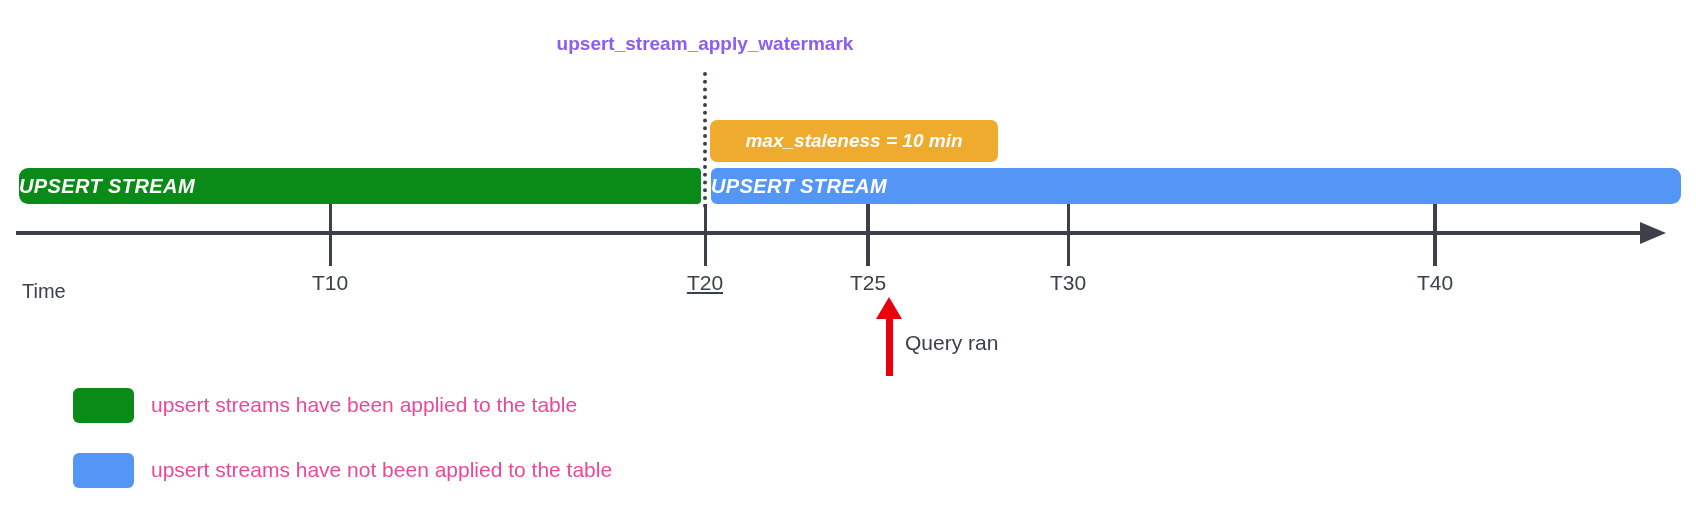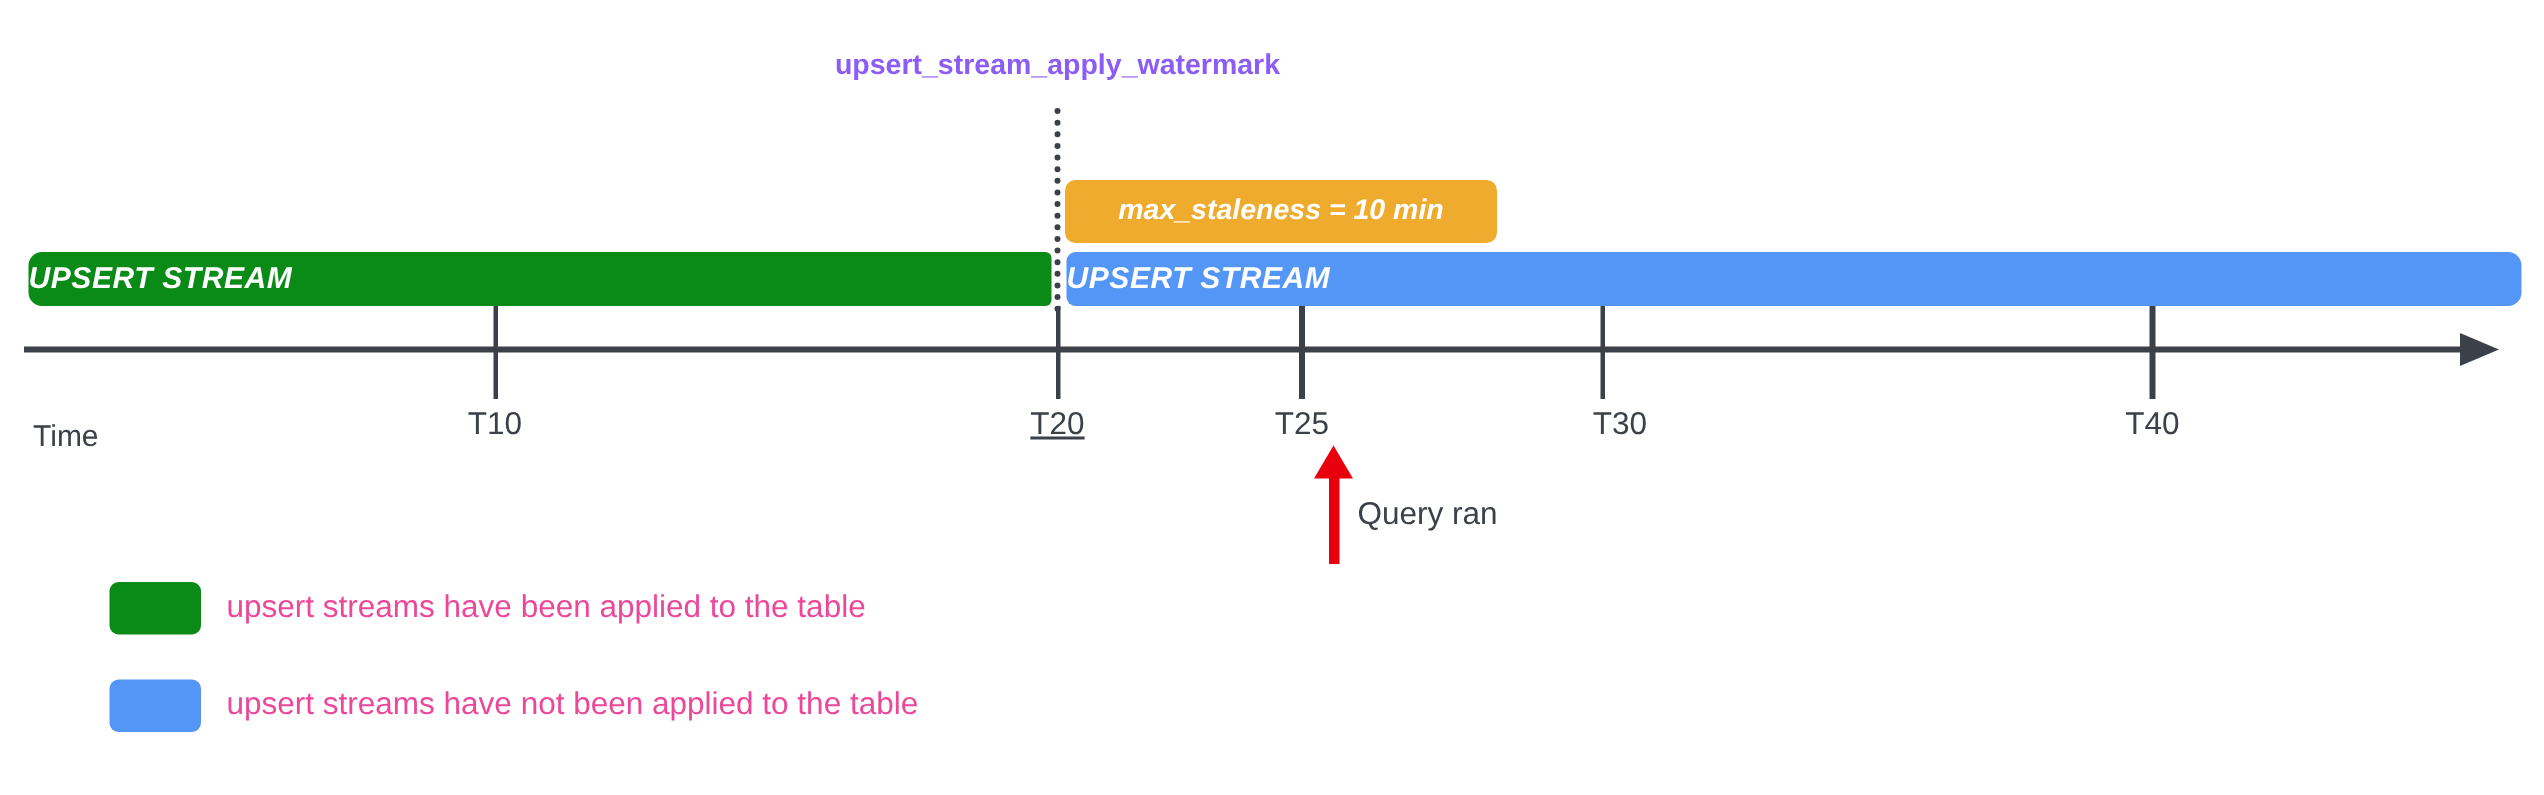--- a/index.html
+++ b/index.html
@@ -213,21 +213,21 @@
 <div id="time-axis-label">Time</div>
 
 <div id="axis-ticks">
     <div class="tick-mark" style="left: 328.5px; top: 204px; width: 3px; height: 62px;"></div>
     <div class="tick-label" style="left: 330px;">T10</div>
     <div class="tick-mark" style="left: 703.5px; top: 204px; width: 3px; height: 62px;"></div>
     <div class="tick-label" style="left: 705px; text-decoration: underline;">T20</div>
     <div class="tick-mark" style="left: 866px; top: 204px; width: 4px; height: 62px;"></div>
     <div class="tick-label" style="left: 868px;">T25</div>
     <div class="tick-mark" style="left: 1066.5px; top: 204px; width: 3px; height: 62px;"></div>
-    <div class="tick-label" style="left: 1068px; margin-left: 12px;">T30</div>
+    <div class="tick-label" style="left: 1068px;">T30</div>
     <div class="tick-mark" style="left: 1433px; top: 204px; width: 4px; height: 62px;"></div>
     <div class="tick-label" style="left: 1435px;">T40</div>
   </div>
 
 <div id="query-arrow-shaft" style="background: rgb(232, 0, 13);"></div>
 <div id="query-arrow-head" style="border-bottom-color: rgb(232, 0, 13);"></div>
 <div id="query-arrow-label">Query ran</div>
 
 <div id="legend">
   <div class="legend-row">

